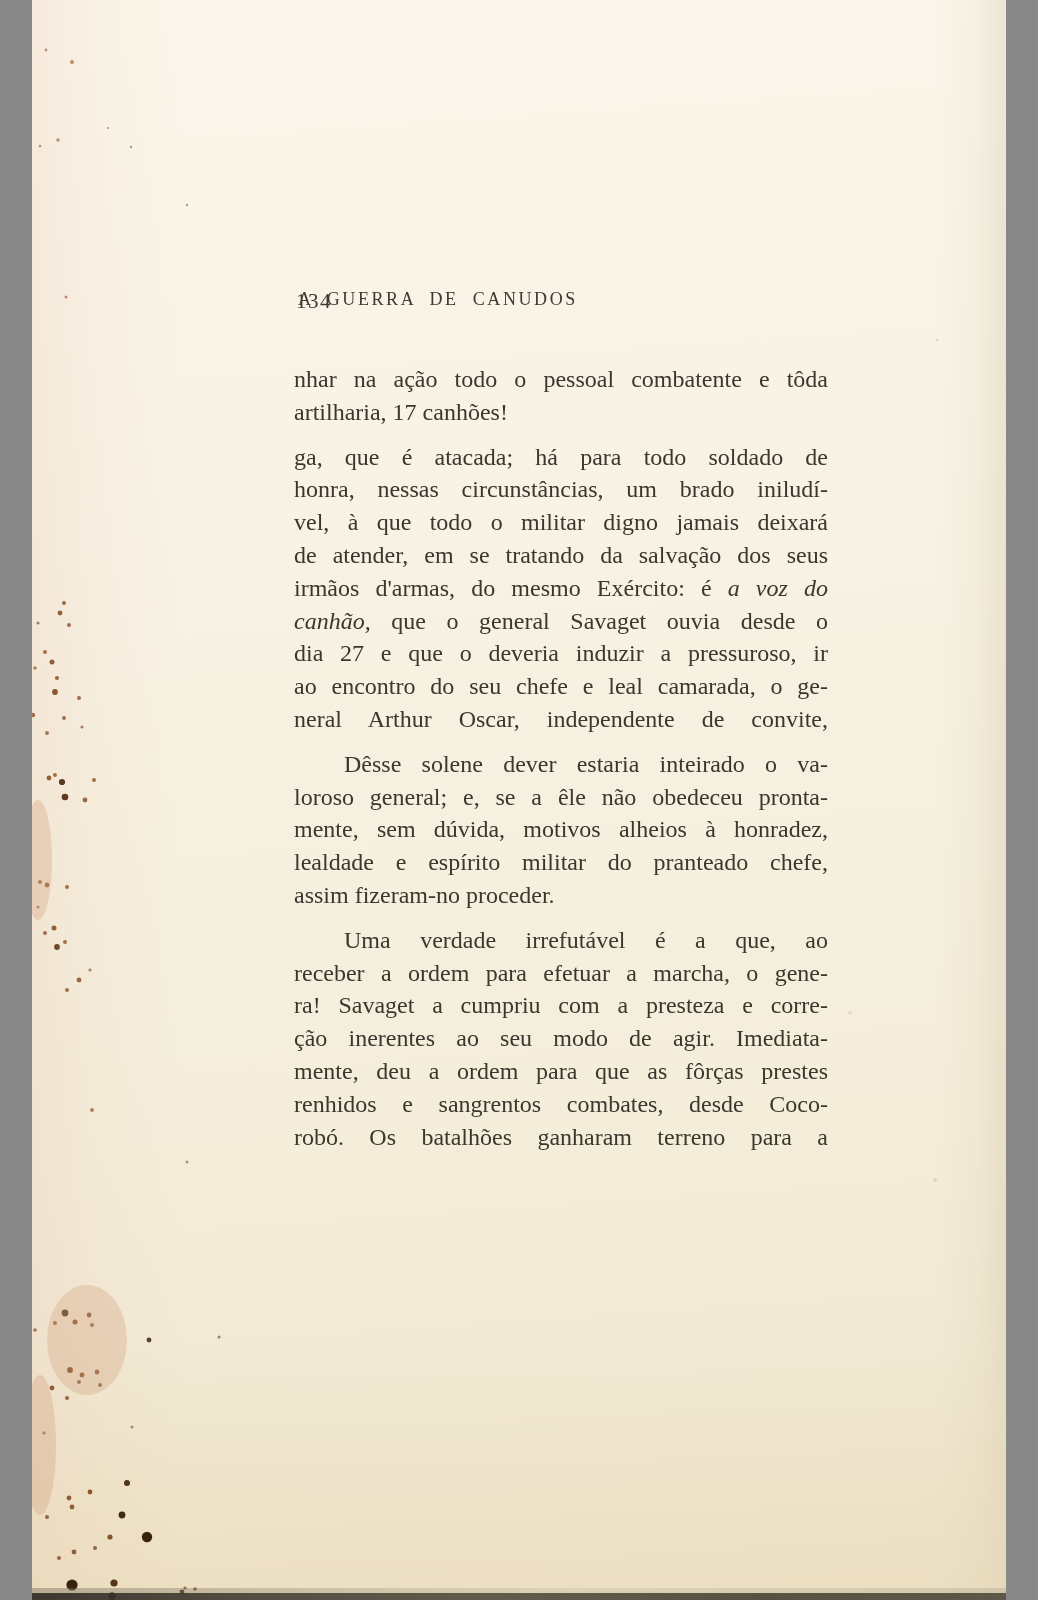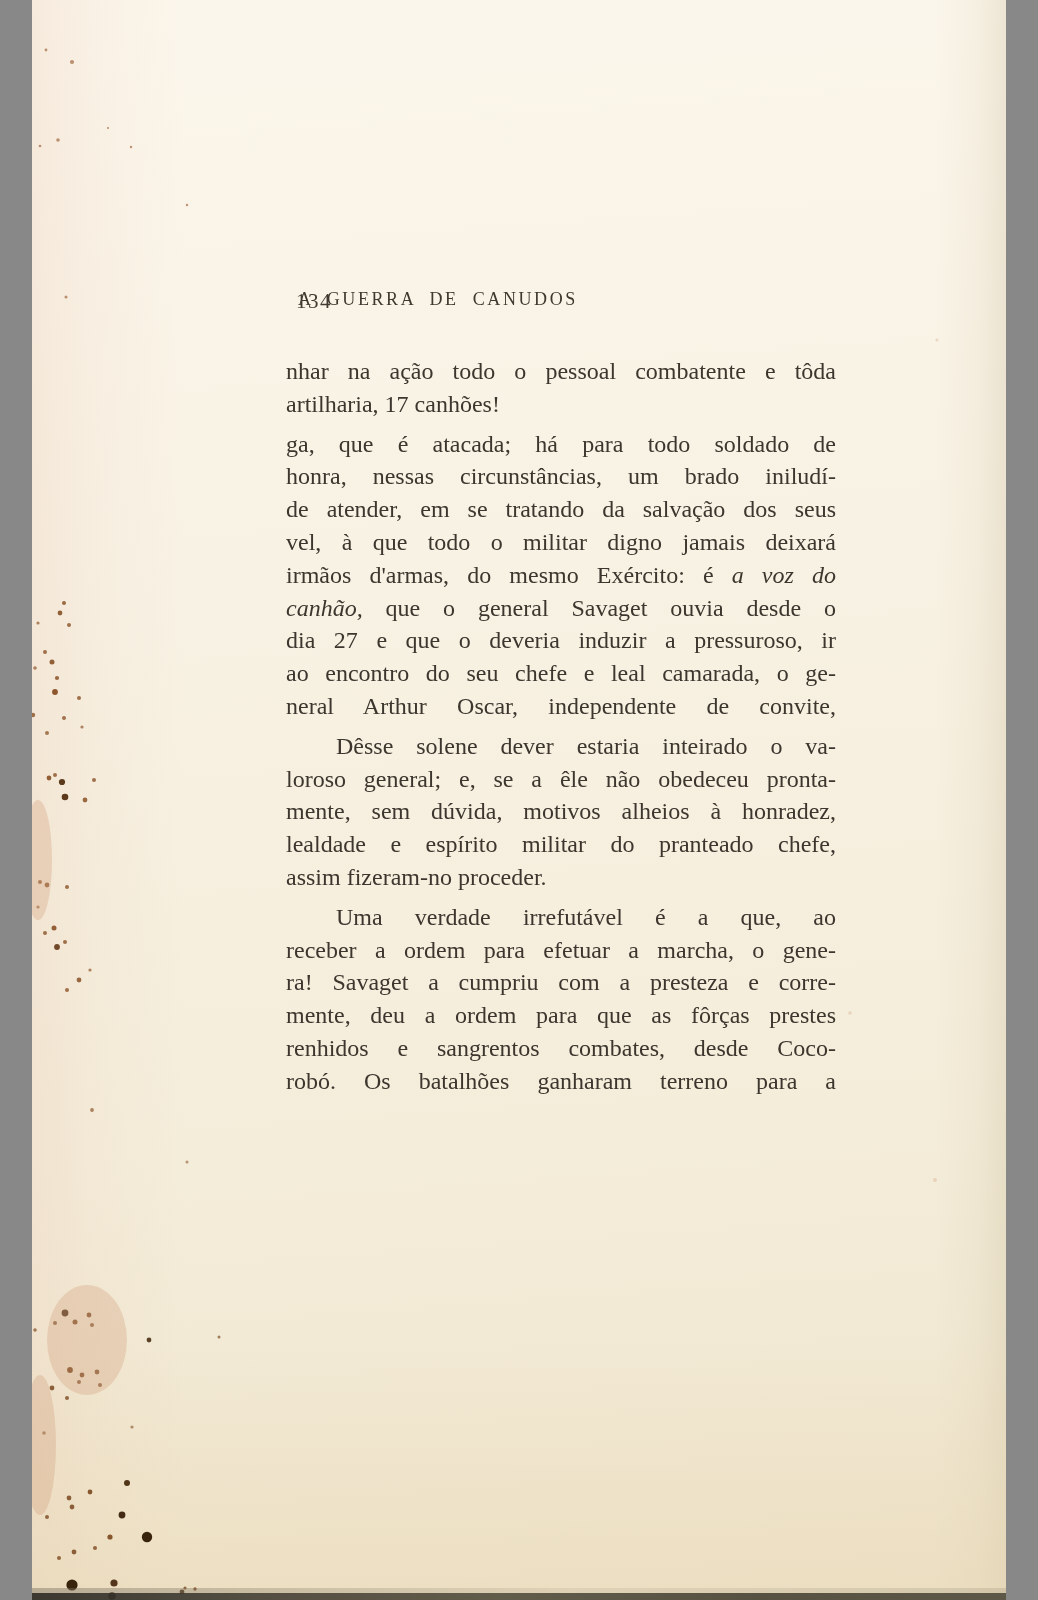--- a/index.html
+++ b/index.html
@@ -47,21 +47,21 @@
     text-align: left;
     font-size: 18px; letter-spacing: 2.6px; word-spacing: 7px;
     color: #3e382f;
   }
 
   .textcol {
     position: absolute; left: 250px; top: 351px; width: 558px;
     font-size: 24px; line-height: 32.8px;
     color: #3c362e;
   }
-  .para { margin: 4px; }
+  .para { margin: 12px; }
   .para + .para { margin-top: 7px; }
   .line {
     text-align: justify;
     text-align-last: justify;
     white-space: normal;
   }
   .line.short { text-align-last: left; }
   .line.indent { padding-left: 50px; }
   .line i { font-style: italic; }
 </style>
@@ -172,41 +172,42 @@
   <div class="textcol">
 
     <div class="para">
       <div class="line">nhar na ação todo o pessoal combatente e tôda</div>
       <div class="line short">artilharia, 17 canhões!</div>
     </div>
 
     <div class="para">
       <div class="line">ga, que é atacada; há para todo soldado de</div>
       <div class="line">honra, nessas circunstâncias, um brado iniludí-</div>
+      <div class="line">vel, à que todo o militar digno jamais deixará</div>
       <div class="line">de atender, em se tratando da salvação dos seus</div>
-      <div class="line">vel, à que todo o militar digno jamais deixará</div>
       <div class="line"><span>irmãos d'armas, do mesmo Exército: é</span> <i>a voz do</i></div>
       <div class="line"><i>canhão,</i> <span>que o general Savaget ouvia desde o</span></div>
       <div class="line">dia 27 e que o deveria induzir a pressuroso, ir</div>
       <div class="line">ao encontro do seu chefe e leal camarada, o ge-</div>
       <div class="line">neral Arthur Oscar, independente de convite,</div>
     </div>
 
     <div class="para">
       <div class="line indent">Dêsse solene dever estaria inteirado o va-</div>
       <div class="line">loroso general; e, se a êle não obedeceu pronta-</div>
       <div class="line">mente, sem dúvida, motivos alheios à honradez,</div>
       <div class="line">lealdade e espírito militar do pranteado chefe,</div>
       <div class="line short">assim fizeram-no proceder.</div>
     </div>
 
     <div class="para">
       <div class="line indent">Uma verdade irrefutável é a que, ao</div>
       <div class="line">receber a ordem para efetuar a marcha, o gene-</div>
       <div class="line">ra! Savaget a cumpriu com a presteza e corre-</div>
+      <div class="line">ção inerentes ao seu modo de agir. Imediata-</div>
       <div class="line">mente, deu a ordem para que as fôrças prestes</div>
       <div class="line">renhidos e sangrentos combates, desde Coco-</div>
       <div class="line">robó. Os batalhões ganharam terreno para a</div>
     </div>
 
   </div>
 
   <div class="bottom-edge-fade"></div>
   <div class="bottom-edge"></div>
 </div>

